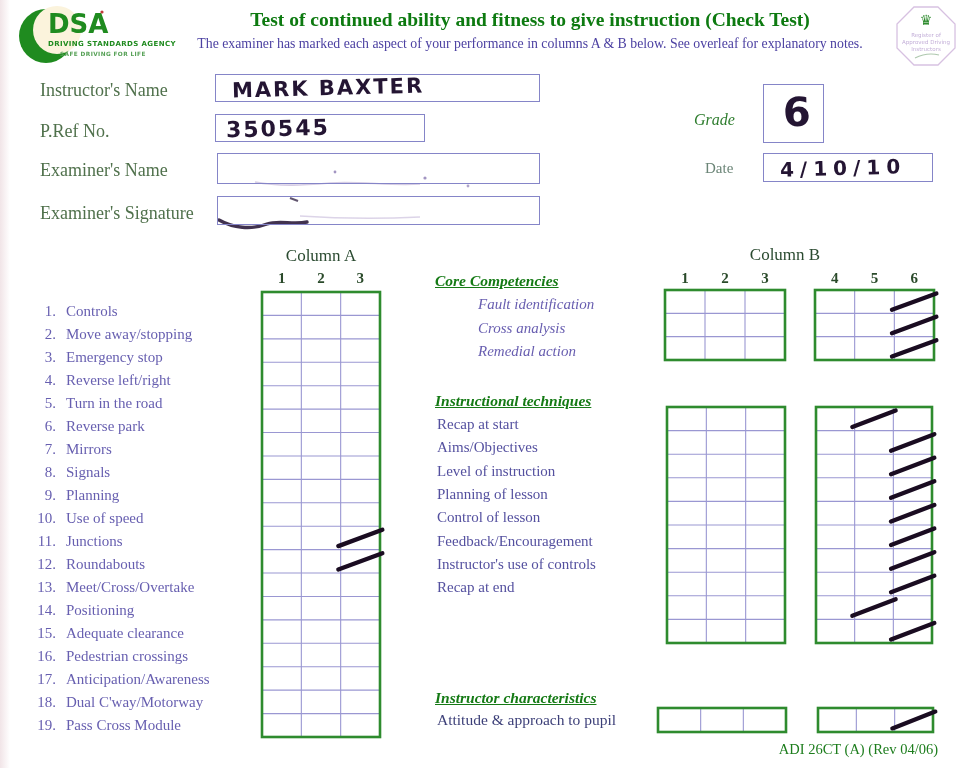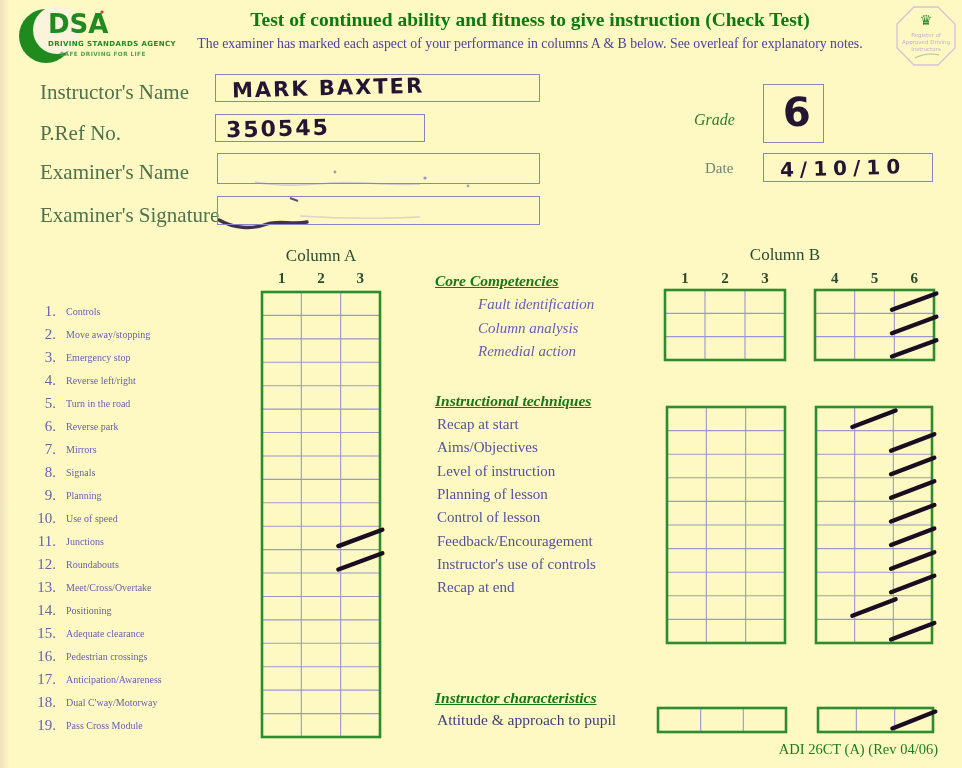--- a/index.html
+++ b/index.html
@@ -1,37 +1,37 @@
 <!DOCTYPE html>
 <html><head>
 <meta charset="utf-8">
 <style>
   * { margin:0; padding:0; box-sizing:border-box; }
   html,body { background:#e8e0cc; }
   body { font-family:"Liberation Serif", serif; }
-  .page { position:relative; width:962px; height:768px; background:#fef9c3; overflow:hidden; }
+  .page { position:relative; width:962px; height:768px; background:#ffffff; overflow:hidden; }
   .abs { position:absolute; }
   .edge-shadow { position:absolute; left:0; top:0; width:10px; height:100%;
     background:linear-gradient(90deg, rgba(205,160,170,.28), rgba(205,160,170,0)); }
   .title { font-size:19.5px; font-weight:bold; color:#0d7a10; text-align:center; }
   .subtitle { font-size:13.8px; color:#4c41a2; text-align:center; }
-  .field-label { font-size:21px; color:#50714c; }
+  .field-label { font-size:18px; color:#50714c; }
   .box { border:1.5px solid #8585c8; background:transparent; }
   .hand { font-family:"DejaVu Sans", sans-serif; font-weight:bold; color:#241533;
           display:inline-block; transform:rotate(-1.5deg); white-space:nowrap; }
   .grade-label { font-size:16px; font-weight:normal; font-style:italic; color:#2e7d2e; }
   .date-label { font-size:15px; color:#6b8577; }
   .col-title { font-size:17px; color:#2a4a30; text-align:center; }
   .digit-row { display:flex; }
   .digit-row span { flex:1; text-align:center; font-size:15px; font-weight:bold; color:#2a4a2a; }
   .heading-green { font-size:15.5px; font-weight:bold; font-style:italic;
                    text-decoration:underline; color:#157a15; }
   .listA .row { height:23px; display:flex; align-items:center; }
   .listA .num { width:28px; text-align:right; margin-right:10px; font-size:15px; color:#675fb0; }
-  .listA .txt { font-size:10px; color:#675fb0; white-space:nowrap; }
+  .listA .txt { font-size:15px; color:#675fb0; white-space:nowrap; }
   .listCore .row { height:23.5px; display:flex; align-items:center;margin-left:41px; }
   .listCore .txt { font-size:15px; font-style:italic; color:#685eb0; white-space:nowrap; }
   .listTech .row { height:23.3px; display:flex; align-items:center; }
   .listTech .txt { font-size:15px; color:#54509f; white-space:nowrap; }
   .char-item { font-size:15.5px; color:#3c3f78; white-space:nowrap; }
   .form-ref { font-size:14.5px; color:#1d7d1d; }
   svg text { font-family:"DejaVu Sans", sans-serif; }
 </style>
 </head>
 <body>
@@ -258,21 +258,21 @@
         <span class="txt">Pass Cross Module</span>
       </div>
     </div>
 
   <div class="abs heading-green" style="left:435px;top:272px">Core Competencies</div>
   <div id="core-list" class="abs listCore" style="left:437px;top:293px;width:250px">
       <div class="row">
         <span class="txt">Fault identification</span>
       </div>
       <div class="row">
-        <span class="txt">Column analysis</span>
+        <span class="txt">Cross analysis</span>
       </div>
       <div class="row">
         <span class="txt">Remedial action</span>
       </div>
     </div>
 
   <div class="abs heading-green" style="left:435px;top:392px">Instructional techniques</div>
   <div id="tech-list" class="abs listTech" style="left:437px;top:413px;width:250px">
       <div class="row">
         <span class="txt">Recap at start</span>

